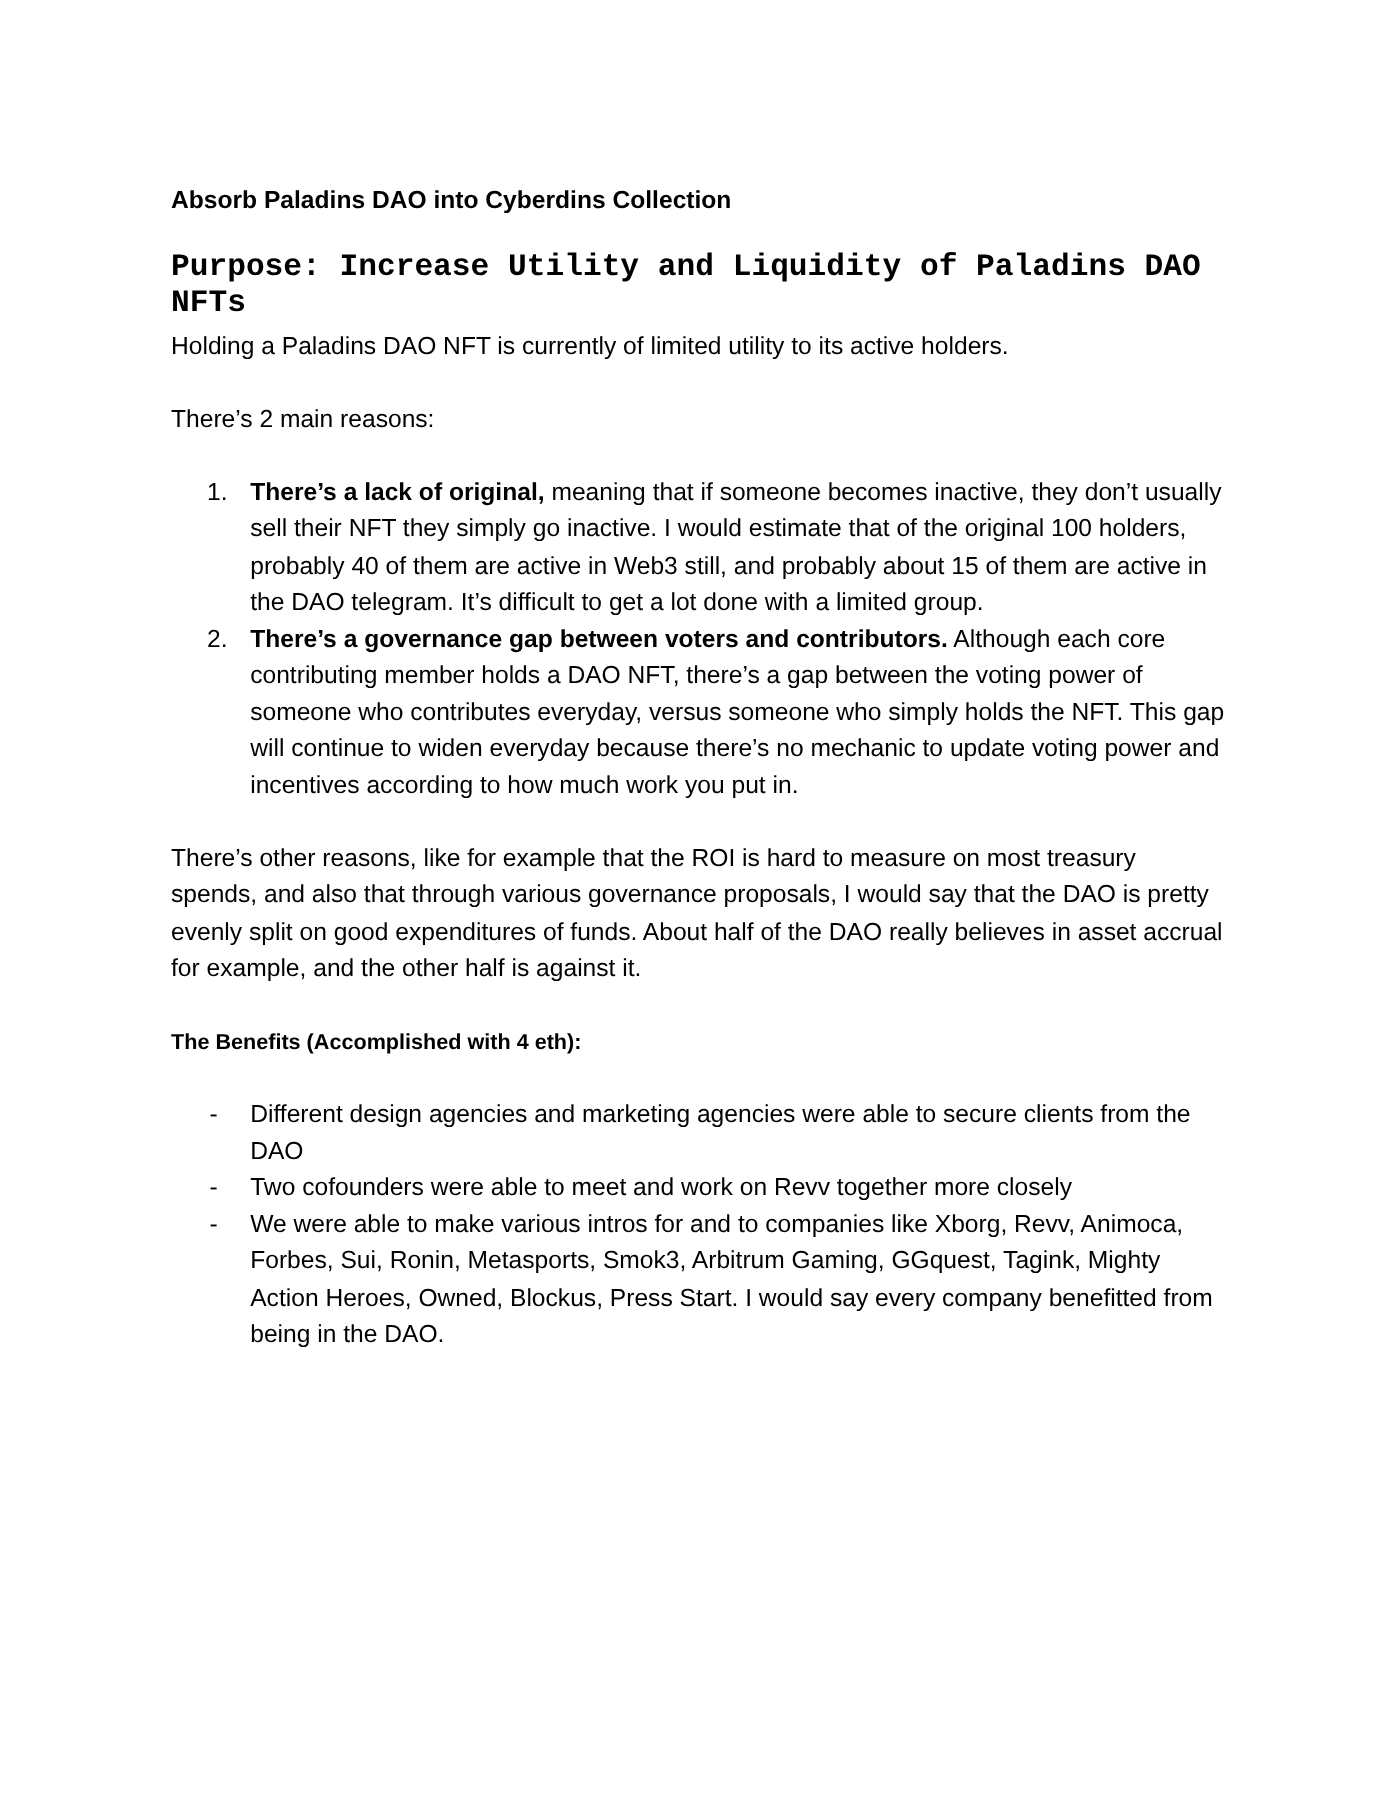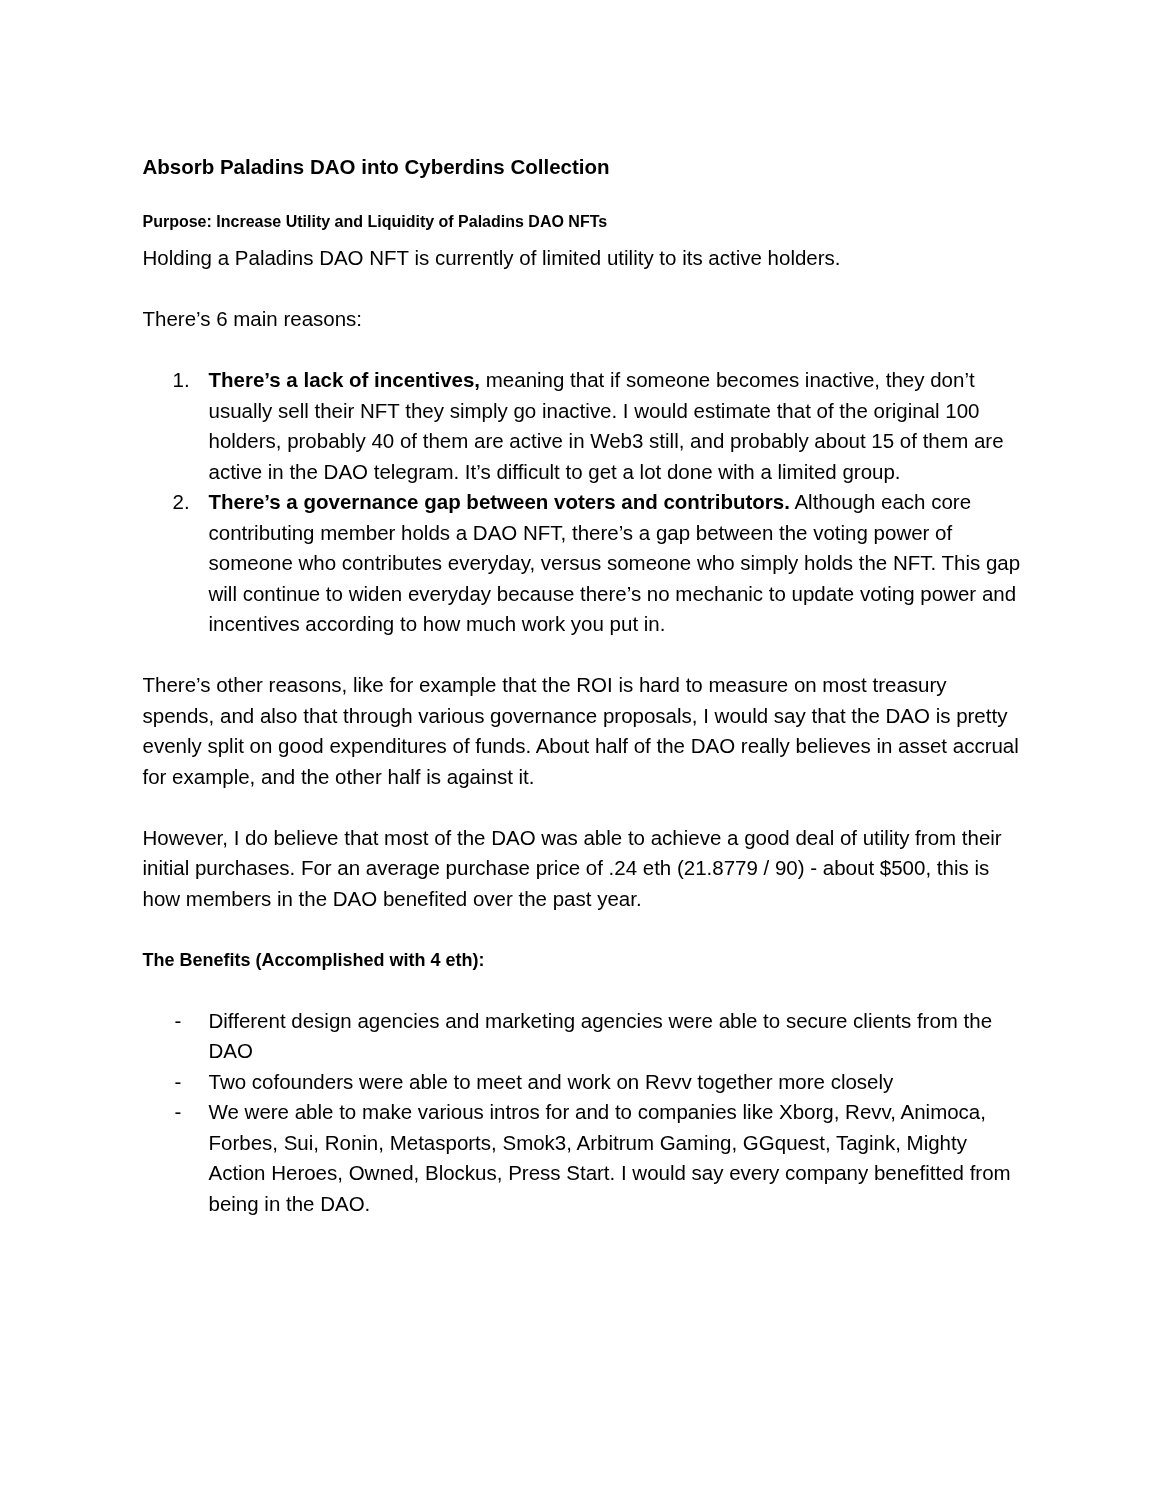--- a/index.html
+++ b/index.html
@@ -30,25 +30,26 @@
     -webkit-font-smoothing: antialiased;
   }
   h1.doc-heading {
     font-size: 20.5px;
     line-height: 30.5px;
     font-weight: bold;
     margin: 0 0 24px 0;
     padding: 0;
   }
   h2.doc-subheading {
-    font-size: 16px;
+    font-size: 26px;
     line-height: 30.5px;
     font-weight: bold;
     margin: 0 0 6px 0;
     padding: 0;
+    font-family: Liberation Mono, monospace;
   }
   p.para {
     margin: 0 0 0 0;
     padding: 0;
   }
   p.para + p.para {
     margin-top: 30.5px;
   }
   ol.numbered-list {
     margin: 30.5px 0 0 0;
@@ -101,32 +102,31 @@
 
 <div class="page">
   <div class="doc-body">
 
     <h1 class="doc-heading">Absorb Paladins DAO into Cyberdins Collection</h1>
 
     <h2 class="doc-subheading">Purpose: Increase Utility and Liquidity of Paladins DAO NFTs</h2>
 
     <p class="para">Holding a Paladins DAO NFT is currently of limited utility to its active holders.</p>
 
-    <p class="para">There’s 6 main reasons:</p>
+    <p class="para">There’s 2 main reasons:</p>
 
     <ol class="numbered-list">
-      <li><b>There’s a lack of incentives,</b><span> meaning that if someone becomes inactive, they don’t usually sell their NFT they simply go inactive. I would estimate that of the original 100 holders, probably 40 of them are active in Web3 still, and probably about 15 of them are active in the DAO telegram. It’s difficult to get a lot done with a limited group.</span></li>
+      <li><b>There’s a lack of original,</b><span> meaning that if someone becomes inactive, they don’t usually sell their NFT they simply go inactive. I would estimate that of the original 100 holders, probably 40 of them are active in Web3 still, and probably about 15 of them are active in the DAO telegram. It’s difficult to get a lot done with a limited group.</span></li>
       <li><b>There’s a governance gap between voters and contributors.</b><span> Although each core contributing member holds a DAO NFT, there’s a gap between the voting power of someone who contributes everyday, versus someone who simply holds the NFT. This gap will continue to widen everyday because there’s no mechanic to update voting power and incentives according to how much work you put in.</span></li>
     </ol>
 
     <div class="section-gap"></div>
 
     <p class="para">There’s other reasons, like for example that the ROI is hard to measure on most treasury spends, and also that through various governance proposals, I would say that the DAO is pretty evenly split on good expenditures of funds. About half of the DAO really believes in asset accrual for example, and the other half is against it.</p>
 
-    <p class="para">However, I do believe that most of the DAO was able to achieve a good deal of utility from their initial purchases. For an average purchase price of .24 eth (21.8779 / 90) - about $500, this is how members in the DAO benefited over the past year.</p>
 
     <div class="benefits-heading">The Benefits (Accomplished with 4 eth):</div>
 
     <ul class="dash-list">
       <li>Different design agencies and marketing agencies were able to secure clients from the DAO</li>
       <li>Two cofounders were able to meet and work on Revv together more closely</li>
       <li>We were able to make various intros for and to companies like Xborg, Revv, Animoca, Forbes, Sui, Ronin, Metasports, Smok3, Arbitrum Gaming, GGquest, Tagink, Mighty Action Heroes, Owned, Blockus, Press Start. I would say every company benefitted from being in the DAO.</li>
     </ul>
 
   </div>

